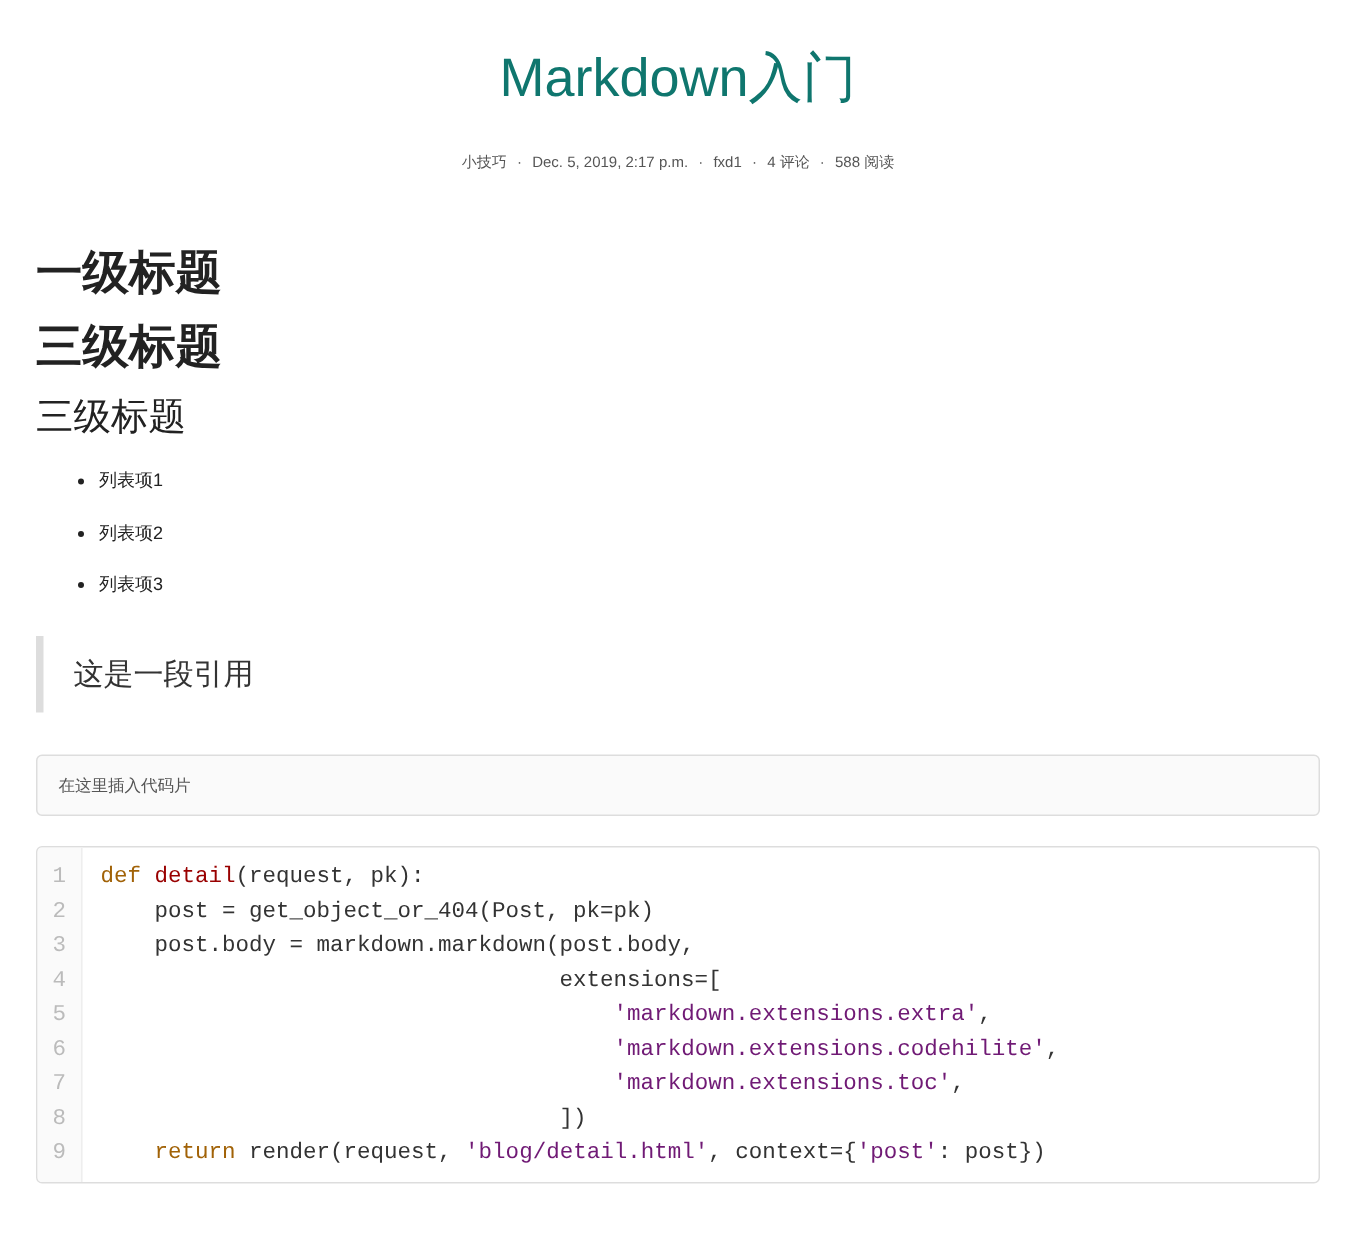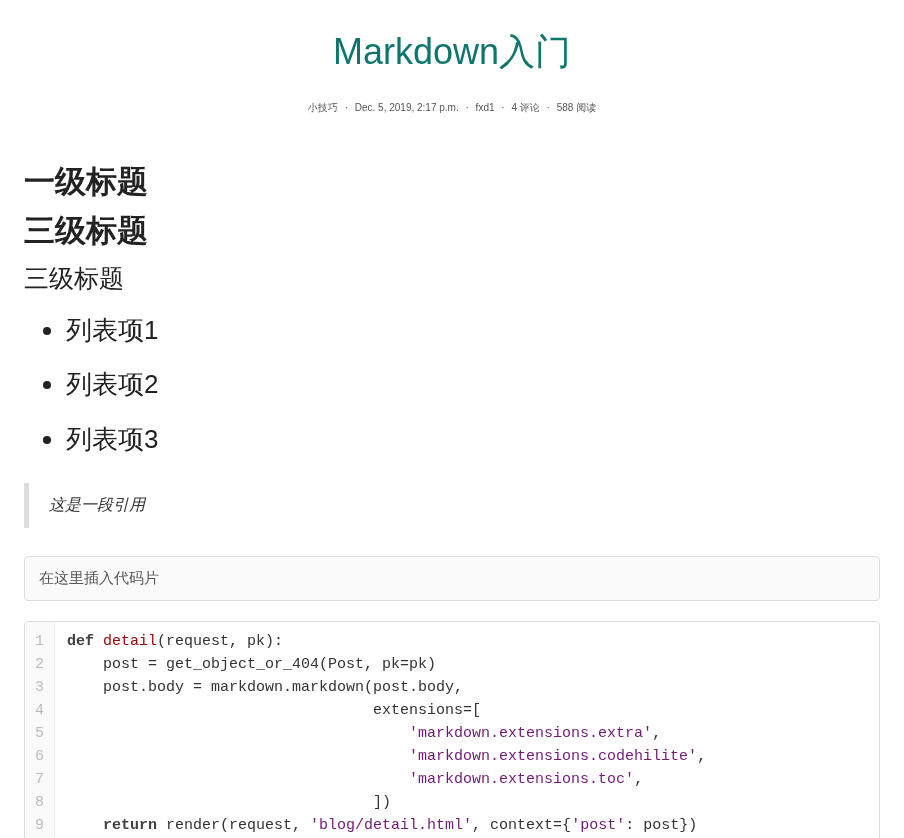--- a/index.html
+++ b/index.html
@@ -55,41 +55,40 @@
       color: #222;
       margin-bottom: 18px;
       line-height: 1.25;
     }
     ul.list {
       list-style: disc;
       padding-left: 42px;
       margin-bottom: 26px;
     }
     ul.list li {
-      font-size: 26px;
+      font-size: 12px;
       color: #222;
       margin-bottom: 18px;
       line-height: 1.4;
     }
     blockquote.quote {
       border-left: 5px solid #ddd;
       padding: 12px 20px;
       margin-bottom: 28px;
       background: #fff;
     }
     blockquote.quote p {
-      font-size: 16px;
+      font-size: 20px;
       color: #333;
-      font-style: italic;
     }
     .placeholder-box {
       border: 1px solid #ddd;
       border-radius: 4px;
       padding: 12px 14px;
-      font-size: 15px;
+      font-size: 11px;
       color: #555;
       margin-bottom: 20px;
       background: #fafafa;
     }
     .code-container {
       border: 1px solid #ddd;
       border-radius: 4px;
       display: flex;
       font-family: Consolas, "Courier New", monospace;
       font-size: 15px;
@@ -111,21 +110,21 @@
     }
     .code-lines {
       flex: 1;
       padding: 8px 12px;
       white-space: pre;
       overflow-x: auto;
     }
     .code-lines .line {
       height: 23px;
     }
-    .kw { font-weight: 700; color: #404040; }
+    .kw { font-weight: 400; color: #a16207; }
     .fn { font-weight: 400; color: #990000; }
     .str { color: #701a75; }
   </style>
 </head>
 <body>
 
 <h1 class="article-title">Markdown入门</h1>
 
 <div class="meta-line">
   <span class="meta-item">小技巧</span>

